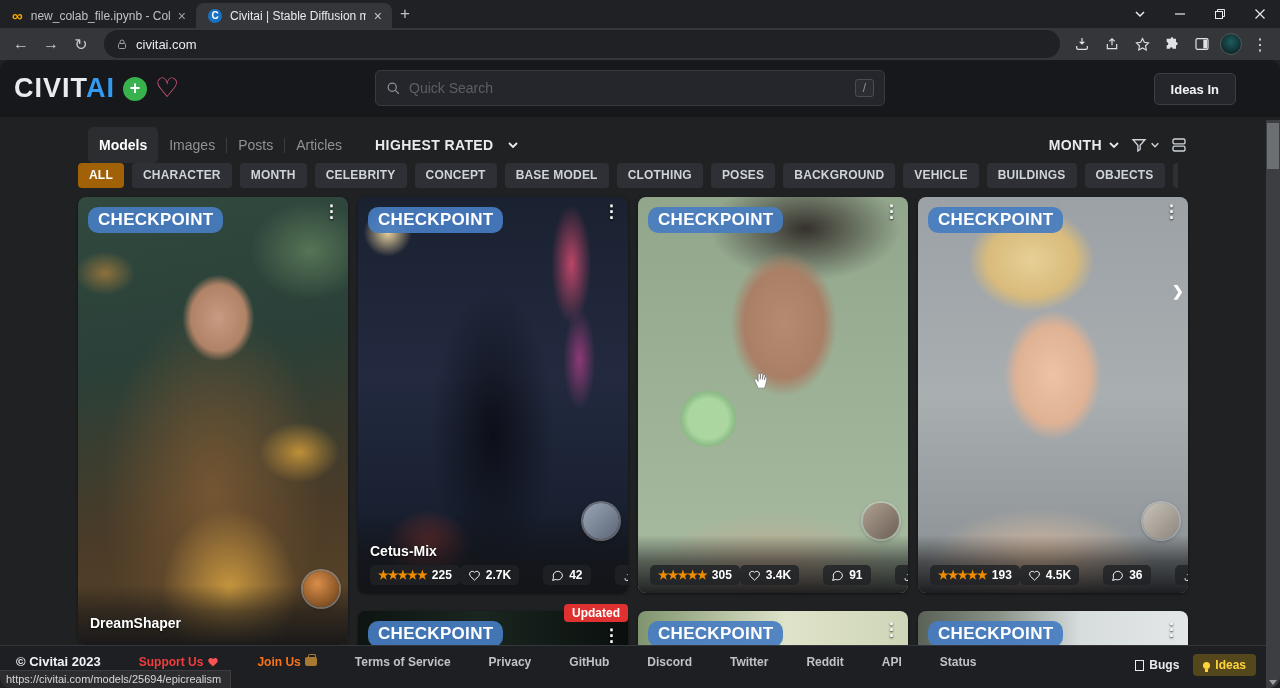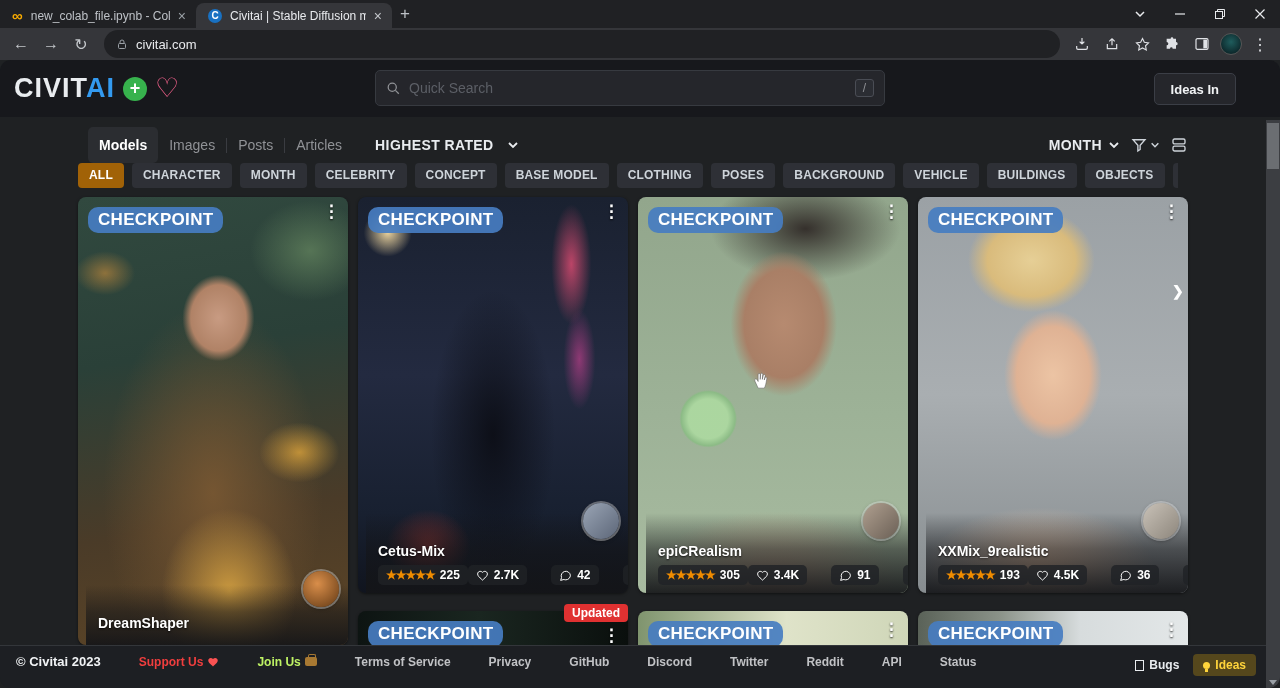--- a/index.html
+++ b/index.html
@@ -97,37 +97,37 @@
   .badge { position:absolute; top:10px; left:10px; background:rgba(70,125,193,.92); color:#fff; font-size:17px; font-weight:bold; letter-spacing:.3px; padding:3px 10px; border-radius:10px; z-index:3; }
   .dots { position:absolute; top:6px; right:8px; color:#fff; font-size:17px; font-weight:bold; text-shadow:0 1px 2px rgba(0,0,0,.8); z-index:3; line-height:1; }
   .updated { position:absolute; top:-7px; right:0px; background:#e03131; color:#fff; font-size:12px; font-weight:bold; padding:2px 8px; border-radius:4px; z-index:4; }
   .card-avatar { position:absolute; width:36px; height:36px; border-radius:50%; box-shadow:0 0 0 2px rgba(255,255,255,.35), 0 1px 4px rgba(0,0,0,.6); z-index:3; }
   .av-pos-std { right:9px; bottom:54px; }
   .av-pos-tall { right:9px; bottom:38px; }
   .av1 { background:radial-gradient(circle at 40% 35%, #d98e4a 0%, #7a4a1f 80%); }
   .av2 { background:linear-gradient(135deg, #9aa5b5, #5c6678); }
   .av3 { background:linear-gradient(135deg, #b0a090, #6a5f55); }
   .av4 { background:linear-gradient(135deg, #c9c2b8, #8d867c); }
-  .overlay { position:absolute; left:8px; right:0; bottom:0; padding:30px 12px 8px 12px; background:linear-gradient(180deg, rgba(20,21,24,0) 0%, rgba(20,21,24,.55) 45%, rgba(20,21,24,.92) 100%); z-index:2; }
+  .overlay { position:absolute; left:0; right:0; bottom:0; padding:30px 12px 8px 12px; background:linear-gradient(180deg, rgba(20,21,24,0) 0%, rgba(20,21,24,.55) 45%, rgba(20,21,24,.92) 100%); z-index:2; }
   .card-title { color:#fff; font-size:14px; font-weight:bold; text-shadow:0 1px 2px rgba(0,0,0,.8); margin-bottom:6px; }
   .stats { display:flex; align-items:center; }
   .pill { background:rgba(32,34,38,.82); border-radius:5px; display:flex; align-items:center; gap:5px; padding:3px 8px; color:#fff; font-size:12px; font-weight:bold; }
   .stars { color:#f08c00; font-size:12px; letter-spacing:-1px; }
   .rightpills { margin-left:auto; display:flex; gap:24px; }
   .sicon { display:flex; align-items:center; }
 
   .hand-cursor { position:absolute; left:112px; top:172px; z-index:6; }
 
   
   .sitefooter { position:absolute; left:0; right:0; bottom:0; height:43px; background:#1d1f23; border-top:1px solid #33363a; display:flex; align-items:flex-start; padding:8px 24px 0 16px; z-index:8; }
   .fleft { display:flex; align-items:center; gap:38px; }
   .fcopy { color:#f1f3f5; font-size:13px; font-weight:bold; }
   .flink { color:#c1c2c5; font-size:12px; font-weight:bold; display:flex; align-items:center; gap:4px; }
   .flink.support { color:#f03e3e; }
-  .flink.join { color:#bef264; }
+  .flink.join { color:#f97316; }
   .briefcase { width:12px; height:9px; background:#a87932; border-radius:2px; position:relative; }
   .briefcase::before { content:""; position:absolute; top:-3px; left:3px; width:6px; height:3px; border:1px solid #a87932; border-bottom:none; border-radius:2px 2px 0 0; }
   .fright { margin-left:auto; display:flex; align-items:center; gap:14px; }
   .bugs { color:#e9ecef; font-size:12px; font-weight:bold; display:flex; align-items:center; gap:5px; }
   .bug-box { width:9px; height:11px; border:1px solid #e9ecef; }
   .ideas-btn { background:#55471c; border-radius:4px; padding:4px 10px; color:#ffd43b; font-size:12px; font-weight:bold; display:flex; align-items:center; gap:5px; }
   .bulb { width:7px; height:7px; border-radius:50%; background:#ffd43b; position:relative; }
   .bulb::after { content:""; position:absolute; left:2px; top:7px; width:3px; height:3px; background:#ffd43b; }
   .statusbar { position:absolute; left:0; bottom:0; background:#2d2d30; border:1px solid #3d3d41; border-left:none; border-bottom:none; color:#d5d7da; font-size:11px; padding:2px 9px 3px 6px; z-index:9; }
 
@@ -369,21 +369,20 @@
             <div class="cimg img-epic"></div>
             <span class="badge">CHECKPOINT</span>
             <span class="dots">⋮</span>
             <div class="card-avatar av3 av-pos-std"></div>
             <span class="hand-cursor">
               <svg width="20" height="22" viewBox="0 0 32 32">
                   <path d="M13 29 L8 18 q-1.5-3 1-3.6 q1.8-.4 2.8 1.6 l1.2 2.4 V7.5 q0-2 1.7-2 q1.6 0 1.6 2 V15 l.8-8.2 q.2-1.9 1.8-1.7 q1.6.2 1.5 2.1 L19.7 15 l1.6-6.6 q.4-1.7 1.9-1.3 q1.4.4 1.1 2.2 L22.8 16 l1.3-3.6 q.6-1.6 2-1 q1.3.6.8 2.4 Q26 20 25 23.5 q-.8 2.7-2 5.5 Z" fill="#ffffff" stroke="#555" stroke-width="0.8"></path>
                 </svg>
             </span>
             <div class="overlay">
-              <div class="card-title">epiCRealism</div>
               <div class="stats">
                 <span class="pill">
                   <span class="stars">★★★★★</span>
                   <span>305</span>
                 </span>
                 <span class="rightpills">
                   <span class="pill">
                     <span class="sicon">
                         <svg width="13" height="13" viewBox="0 0 24 24">
                           <path d="M12 20.5l-1.3-1.2C6 15.2 3 12.5 3 9.1 3 6.4 5.1 4.3 7.8 4.3c1.5 0 3 .7 4.2 1.9 1.2-1.2 2.7-1.9 4.2-1.9 2.7 0 4.8 2.1 4.8 4.8 0 3.4-3 6.1-7.7 10.2L12 20.5z" stroke="#fff" stroke-width="1.8" fill="none"></path>
@@ -419,21 +418,20 @@
           </div>
         </div>
 
         <div class="col">
           <div class="card std">
             <div class="cimg img-xxmix"></div>
             <span class="badge">CHECKPOINT</span>
             <span class="dots">⋮</span>
             <div class="card-avatar av4 av-pos-std"></div>
             <div class="overlay">
-              <div class="card-title">XXMix_9realistic</div>
               <div class="stats">
                 <span class="pill">
                   <span class="stars">★★★★★</span>
                   <span>193</span>
                 </span>
                 <span class="rightpills">
                   <span class="pill">
                     <span class="sicon">
                         <svg width="13" height="13" viewBox="0 0 24 24">
                           <path d="M12 20.5l-1.3-1.2C6 15.2 3 12.5 3 9.1 3 6.4 5.1 4.3 7.8 4.3c1.5 0 3 .7 4.2 1.9 1.2-1.2 2.7-1.9 4.2-1.9 2.7 0 4.8 2.1 4.8 4.8 0 3.4-3 6.1-7.7 10.2L12 20.5z" stroke="#fff" stroke-width="1.8" fill="none"></path>
@@ -499,20 +497,21 @@
           <span class="bug-box"></span>
           <span>Bugs</span>
         </span>
         <span class="ideas-btn">
           <span class="bulb"></span>
           <span>Ideas</span>
         </span>
       </div>
     </div>
 
+    <div class="statusbar">https://civitai.com/models/25694/epicrealism</div>
 
     <div class="scrollbar">
       <div class="scroll-thumb"></div>
       <div class="scroll-arrow-down"></div>
     </div>
 
   </div>
 </div>
 
 </body></html>

